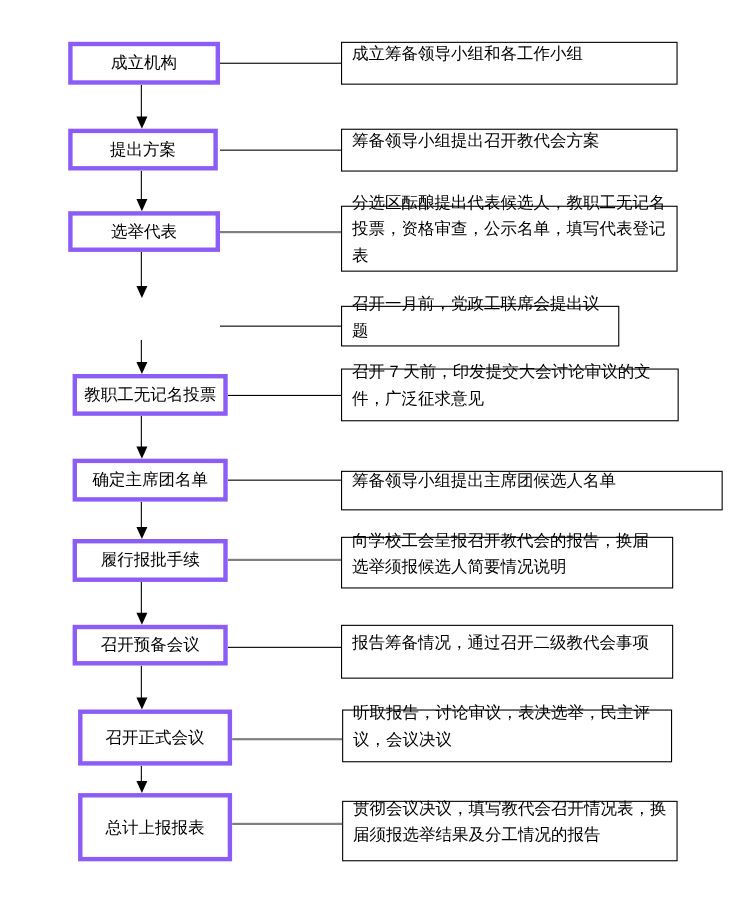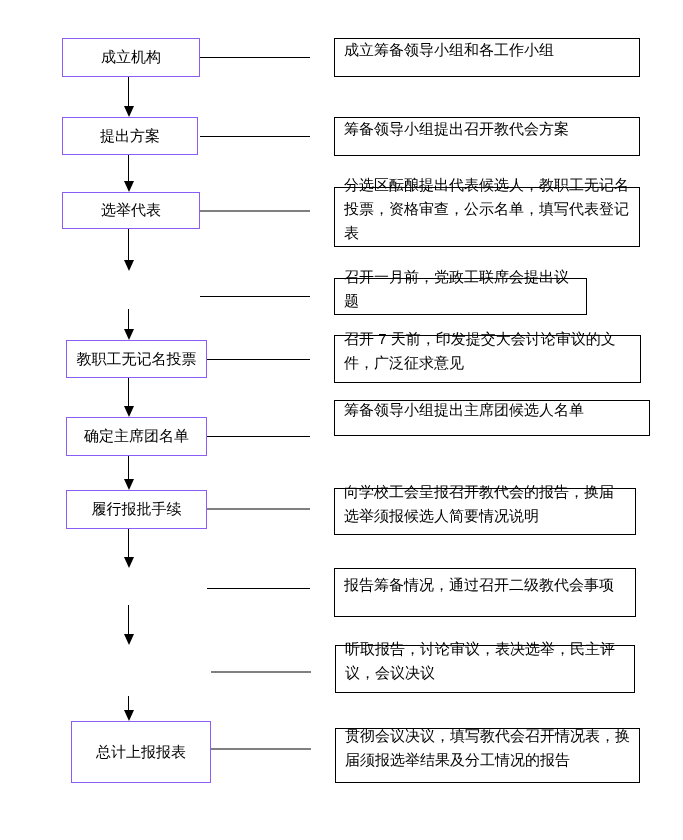--- a/index.html
+++ b/index.html
@@ -11,42 +11,41 @@
     position: relative;
     width: 683px;
     height: 840px;
     background: #ffffff;
     font-family: "Liberation Sans", sans-serif;
     color: #000000;
     overflow: hidden;
   }
   .step-box {
     position: absolute;
-    border: 1px solid #8b5cf6;
+    border: 4px solid #8b5cf6;
     background: #ffffff;
     display: flex;
     align-items: center;
     justify-content: center;
     font-size: 15px;
     text-align: center;
     box-sizing: border-box;
     z-index: 2;
   }
   .desc-box {
     position: absolute;
     border: 1px solid #000000;
     background: #ffffff;
     display: flex;
     align-items: center;
     font-size: 15px;
     line-height: 24px;
     box-sizing: border-box;
     padding: 2px 8px 18px 9px;
     z-index: 2;
-    margin-left: 24px;
   }
   .h-connector {
     position: absolute;
     height: 1px;
     background: #000000;
     z-index: 1;
   }
   .h-connector.gray {
     height: 2px;
     background: #808080;
@@ -105,38 +104,44 @@
     <span>教职工无记名投票</span>
   </div>
   <div class="desc-box" style="left:310px;top:335px;width:307px;height:48px">
     <span>召开 7 天前，印发提交大会讨论审议的文件，广泛征求意见</span>
   </div>
   <div class="h-connector" style="left:207px;top:359px;width:103px"></div>
 
   <div class="step-box" style="left:66px;top:417px;width:141px;height:39px">
     <span>确定主席团名单</span>
   </div>
-  <div class="desc-box" style="left:310px;top:400px;width:316px;height:36px">
+  <div class="desc-box" style="left:310px;top:428px;width:347px;height:36px">
     <span>筹备领导小组提出主席团候选人名单</span>
   </div>
   <div class="h-connector" style="left:207px;top:436px;width:103px"></div>
 
   <div class="step-box" style="left:66px;top:490px;width:141px;height:39px">
     <span>履行报批手续</span>
   </div>
   <div class="desc-box" style="left:310px;top:488px;width:302px;height:47px">
     <span>向学校工会呈报召开教代会的报告，换届选举须报候选人简要情况说明</span>
   </div>
   <div class="h-connector gray" style="left:207px;top:508px;width:103px"></div>
 
+  <div class="step-box" style="left:66px;top:568px;width:141px;height:37px">
+    <span>召开预备会议</span>
+  </div>
   <div class="desc-box" style="left:310px;top:568px;width:302px;height:49px">
     <span>报告筹备情况，通过召开二级教代会事项</span>
   </div>
   <div class="h-connector" style="left:207px;top:588px;width:103px"></div>
 
+  <div class="step-box" style="left:71px;top:645px;width:140px;height:51px">
+    <span>召开正式会议</span>
+  </div>
   <div class="desc-box" style="left:311px;top:645px;width:300px;height:48px">
     <span>听取报告，讨论审议，表决选举，民主评议，会议决议</span>
   </div>
   <div class="h-connector gray" style="left:211px;top:671px;width:100px"></div>
 
   <div class="step-box" style="left:71px;top:721px;width:140px;height:62px">
     <span>总计上报报表</span>
   </div>
   <div class="desc-box" style="left:311px;top:728px;width:305px;height:55px">
     <span>贯彻会议决议，填写教代会召开情况表，换届须报选举结果及分工情况的报告</span>

